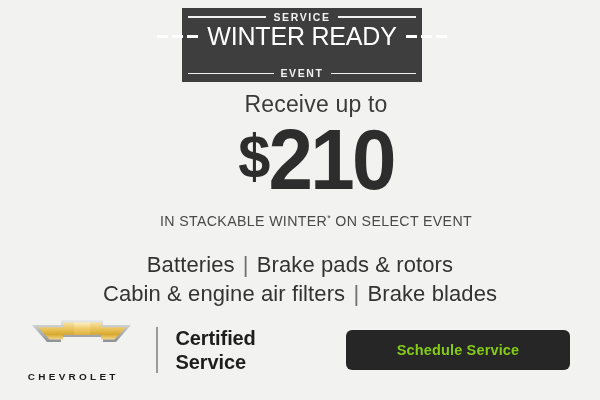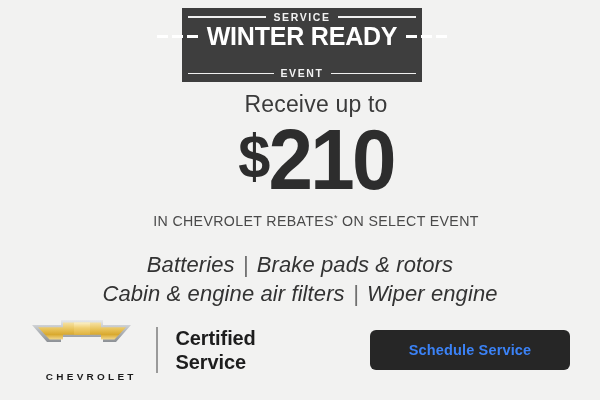--- a/index.html
+++ b/index.html
@@ -54,21 +54,21 @@
     font-size: 10.5px;
     font-weight: bold;
     letter-spacing: 1.6px;
     color: #f2f2f2;
     white-space: nowrap;
     line-height: 1;
   }
 
   .banner-title {
     font-size: 25px;
-    font-weight: bold;
+    font-weight: normal;
     letter-spacing: -0.2px;
     color: #ffffff;
     white-space: nowrap;
     line-height: 1;
     padding: 0 9px;
   }
 
   .dashes {
     display: flex;
     align-items: center;
@@ -131,21 +131,20 @@
   .parts {
     position: absolute;
     top: 250px;
     left: 0;
     width: 100%;
     text-align: center;
     font-size: 22px;
     color: #333333;
     line-height: 1.32;
     letter-spacing: 0.1px;
-    font-style: italic;
   }
   .parts .sep { color: #707070; padding: 0 2px; }
 
   
   .footer {
     position: absolute;
     left: 0;
     top: 322px;
     width: 100%;
     height: 56px;
@@ -156,21 +155,21 @@
   }
 
   .brand-lockup {
     display: flex;
     align-items: center;
   }
 
   .chev-block {
     display: flex;
     flex-direction: column;
-    align-items: flex-end;
+    align-items: flex-start;
     justify-content: center;
     gap: 24px;
   }
 
   .bowtie { display: block; }
 
   .chev-word {
     font-size: 9.5px;
     font-weight: bold;
     letter-spacing: 3.1px;
@@ -189,26 +188,26 @@
 
   .certified {
     font-size: 20px;
     font-weight: bold;
     color: #1d1d1d;
     line-height: 1.22;
     letter-spacing: -0.1px;
   }
 
   .cta {
-    width: 200px;
+    width: 224px;
     height: 40px;
     background: #262626;
     border-radius: 6px;
     border: none;
-    color: #3b82f6;
+    color: #84cc16;
     font-family: "Liberation Sans", sans-serif;
     font-size: 14.5px;
     font-weight: bold;
     letter-spacing: 0.15px;
     cursor: pointer;
     display: flex;
     align-items: center;
     justify-content: center;
   }
 </style>
@@ -244,34 +243,34 @@
   </div>
 
 </div>
 
 <div class="offer">
   <div class="receive">Receive up to</div>
   <div class="amount">
     <span class="dollar">$</span><span>210</span>
   </div>
   <div class="rebates">
-    <span>IN CHEVROLET REBATES</span><sup>*</sup><span> ON SELECT EVENT</span>
+    <span>IN STACKABLE WINTER</span><sup>*</sup><span> ON SELECT EVENT</span>
   </div>
 </div>
 
 <div class="parts">
   <div>
     <span>Batteries</span>
     <span class="sep">|</span>
     <span>Brake pads &amp; rotors</span>
   </div>
   <div>
     <span>Cabin &amp; engine air filters</span>
     <span class="sep">|</span>
-    <span>Wiper engine</span>
+    <span>Brake blades</span>
   </div>
 </div>
 
 <div class="footer">
 
   <div class="brand-lockup">
 
     <div class="chev-block">
       <svg class="bowtie" width="104" height="26" viewBox="0 0 104 26">
         <defs>

